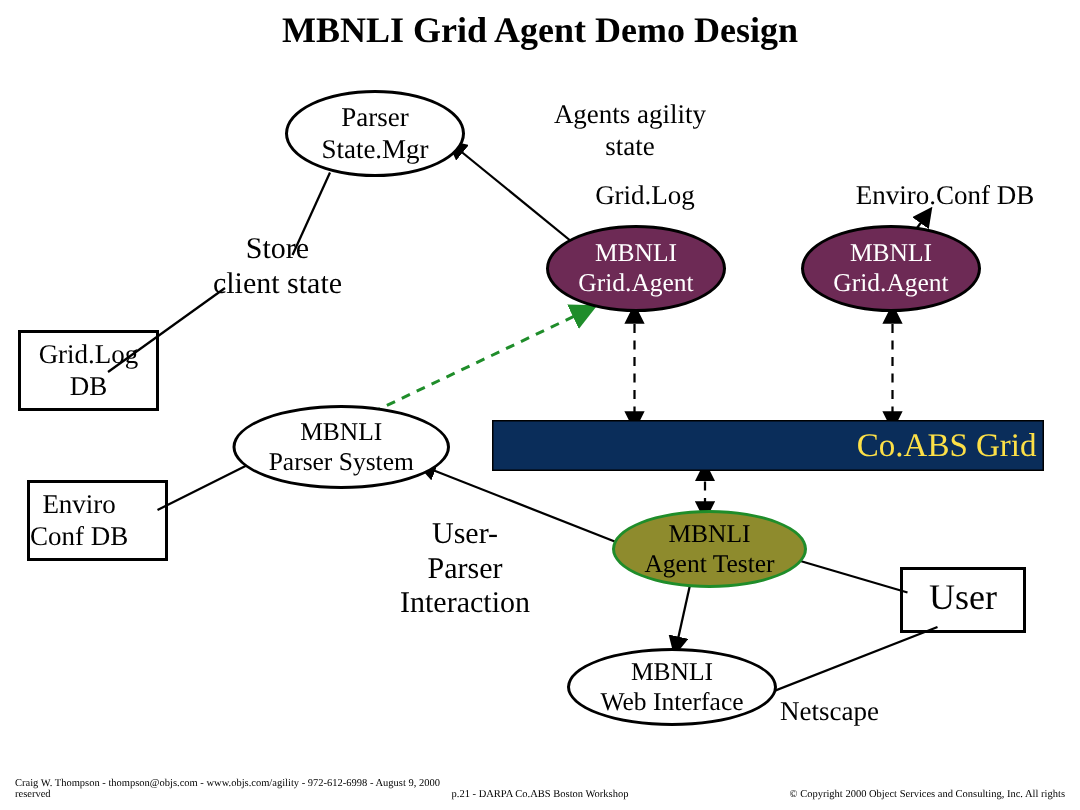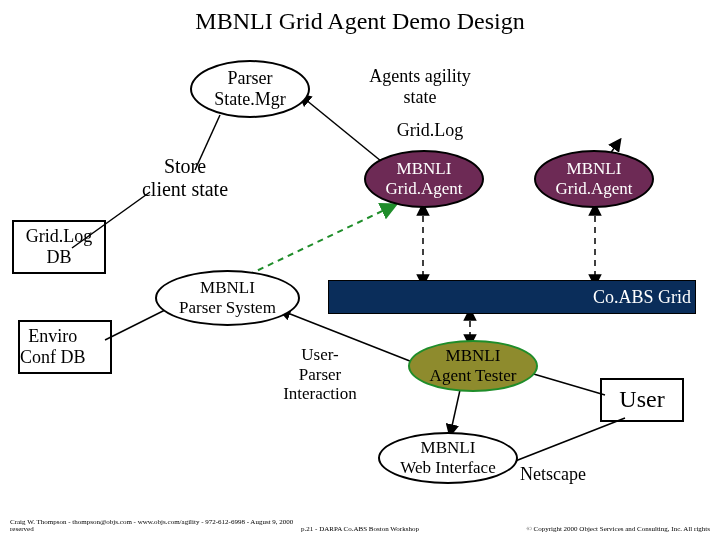--- a/index.html
+++ b/index.html
@@ -1,21 +1,21 @@
 <!DOCTYPE html>
 <html><head>
 <meta charset="utf-8">
 <style>
   html,body{margin:0;padding:0;width:720px;height:540px;font-family:'Times New Roman',serif;background:#fff;color:#000;overflow:hidden}
   .stage{position:relative;width:720px;height:540px}
-  .title{position:absolute;top:8px;left:0;width:720px;text-align:center;font-size:24px;font-weight:normal}
+  .title{position:absolute;top:8px;left:0;width:720px;text-align:center;font-size:24px;font-weight:bold}
   .ellipse{position:absolute;border-radius:50%;box-sizing:border-box;display:flex;align-items:center;justify-content:center;text-align:center;line-height:1.15}
   .plain-label{position:absolute;text-align:center;line-height:1.15}
   .bar{position:absolute;background:#0a2d5a;border:1px solid #000}
-  .bar .barlabel{position:absolute;right:4px;top:50%;transform:translateY(-50%);color:#ffffff;font-size:18px}
+  .bar .barlabel{position:absolute;right:4px;top:50%;transform:translateY(-50%);color:#fde047;font-size:22px}
   svg.arrows{position:absolute;top:0;left:0;width:720px;height:540px;pointer-events:none}
   .footer{position:absolute;bottom:6px;left:10px;right:10px;font-size:7px;line-height:1.1}
   .footer .fl{position:absolute;left:0;bottom:0;width:300px}
   .footer .fc{position:absolute;left:0;right:0;bottom:0;text-align:center}
   .footer .fr{position:absolute;right:0;bottom:0;width:200px;text-align:right}
 </style>
 </head>
 <body>
 
 <div class="stage">
@@ -62,20 +62,21 @@
 State.Mgr</span>
   </div>
 
   <div class="plain-label" style="left:345px;top:66px;width:150px;font-size:18px">
     <span style="white-space:pre-line">Agents agility
 state</span>
   </div>
 
   <div class="plain-label" style="left:380px;top:120px;width:100px;font-size:18px">Grid.Log</div>
 
+  <div class="plain-label" style="left:555px;top:120px;width:150px;font-size:18px">Enviro.Conf DB</div>
 
   <div class="plain-label" style="left:130px;top:155px;width:110px;font-size:20px">
     <span style="white-space:pre-line">Store
 client state</span>
   </div>
 
   <div class="ellipse" style="left:364px;top:150px;width:120px;height:58px;background:#6d2a55;border:2px solid #000;color:#fff;font-size:17px">
     <span style="white-space:pre-line">MBNLI
 Grid.Agent</span>
   </div>
@@ -97,21 +98,21 @@
   <div class="ellipse" style="left:155px;top:270px;width:145px;height:56px;background:#fff;border:2px solid #000;font-size:17px">
     <span style="white-space:pre-line">MBNLI
 Parser System</span>
   </div>
 
   <div class="plain-label" style="left:18px;top:320px;width:90px;height:50px;border:2px solid #000;font-size:18px;display:flex;align-items:center;justify-content:flex-start">
     <span style="white-space:pre-line">Enviro
 Conf DB</span>
   </div>
 
-  <div class="plain-label" style="left:270px;top:345px;width:100px;font-size:17px">
+  <div class="plain-label" style="left:260px;top:345px;width:100px;font-size:20px">
     <span style="white-space:pre-line">User-
 Parser
 Interaction</span>
   </div>
 
   <div class="ellipse" style="left:408px;top:340px;width:130px;height:52px;background:#8e8b2d;border:2px solid #1f8d2a;color:#000;font-size:17px">
     <span style="white-space:pre-line">MBNLI
 Agent Tester</span>
   </div>
 

